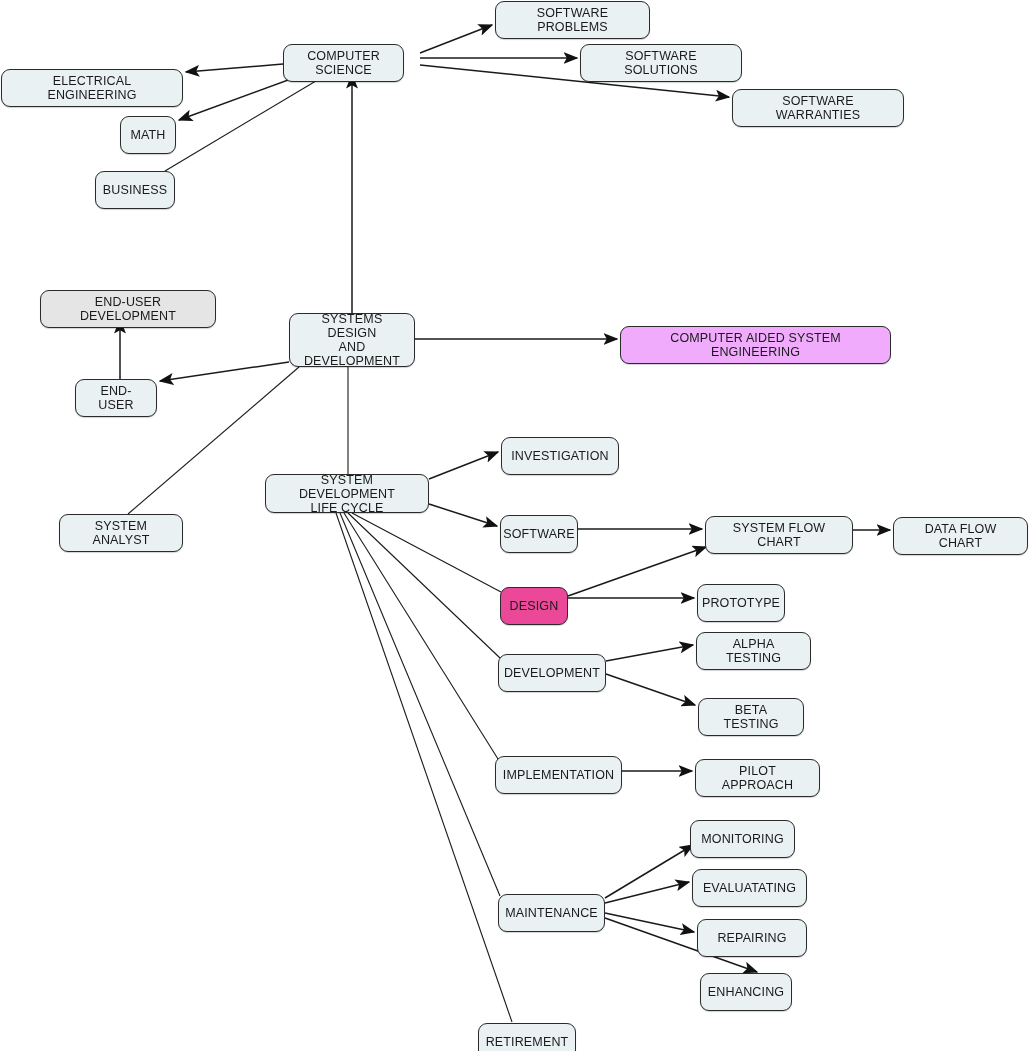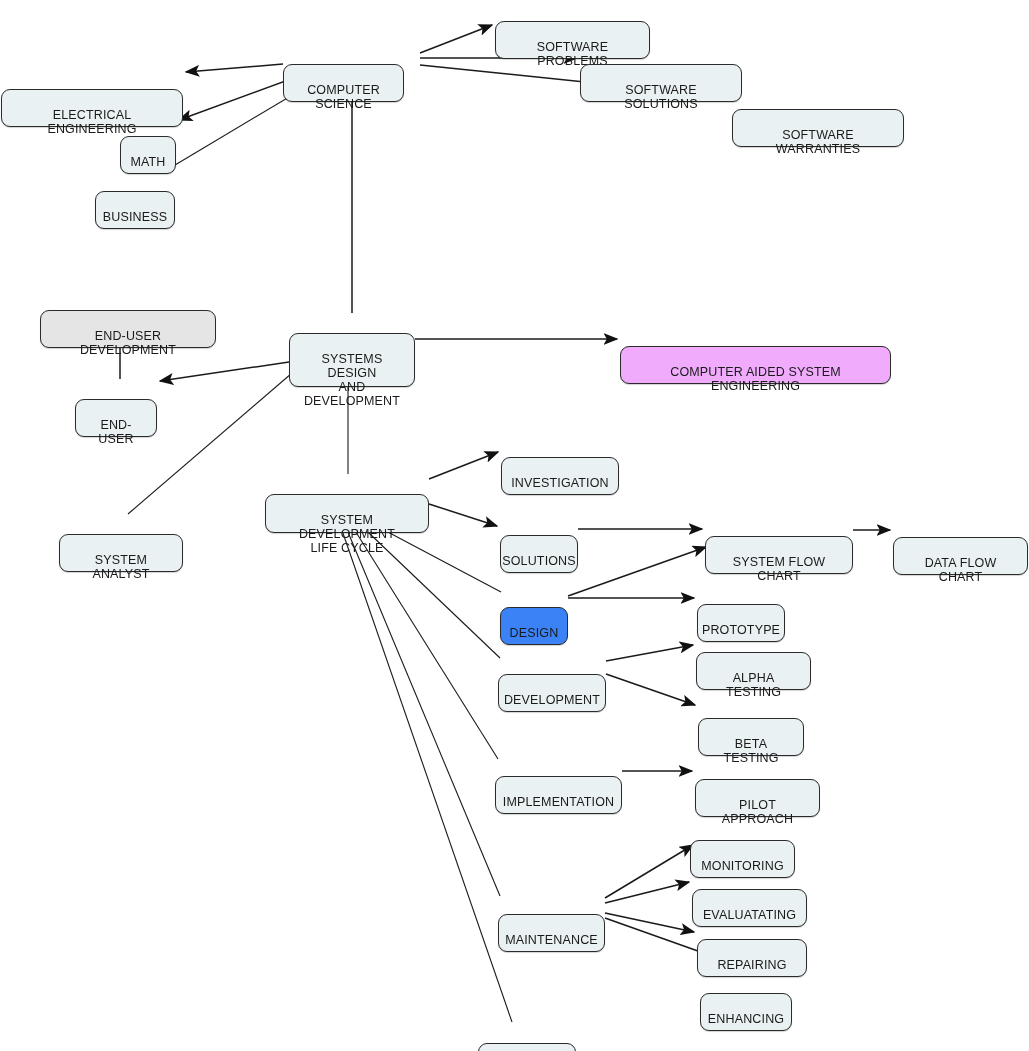--- a/index.html
+++ b/index.html
@@ -31,26 +31,26 @@
     box-sizing: border-box;
     background: #eaf1f3;
     border: 1px solid #2b2b2b;
     border-radius: 9px;
     color: #1a1a1a;
     font-family: "Liberation Sans", sans-serif;
     font-size: 12.5px;
     line-height: 14px;
     letter-spacing: 0.15px;
     display: flex;
+    align-items: center;
     justify-content: center;
     text-align: center;
     white-space: pre-line;
     padding: 18px 8px;
     box-shadow: 0 1px 1px rgba(0,0,0,0.18);
-    margin-top: 20px;
   }
 </style>
 </head>
 <body>
 
 <div id="canvas">
 
   <svg id="edges" viewBox="0 0 1029 1051" xmlns="http://www.w3.org/2000/svg">
     <defs>
       <marker id="arrowhead" markerWidth="10" markerHeight="8" refX="9" refY="4" orient="auto" markerUnits="strokeWidth">
@@ -102,24 +102,24 @@
       <div class="node" style="left: 40px; top: 290px; width: 176px; height: 27px; background: #e5e5e5; border-color: rgb(43, 43, 43);"><span>END-USER DEVELOPMENT</span></div>
       <div class="node" style="left: 289px; top: 313px; width: 126px; height: 54px; background: rgb(234, 241, 243); border-color: rgb(43, 43, 43);"><span>SYSTEMS DESIGN
 AND
 DEVELOPMENT</span></div>
       <div class="node" style="left: 620px; top: 326px; width: 271px; height: 26px; background: #f0abfc; border-color: rgb(43, 43, 43);"><span>COMPUTER AIDED SYSTEM ENGINEERING</span></div>
       <div class="node" style="left: 75px; top: 379px; width: 82px; height: 27px; background: rgb(234, 241, 243); border-color: rgb(43, 43, 43);"><span>END-USER</span></div>
       <div class="node" style="left: 501px; top: 437px; width: 118px; height: 27px; background: rgb(234, 241, 243); border-color: rgb(43, 43, 43);"><span>INVESTIGATION</span></div>
       <div class="node" style="left: 265px; top: 474px; width: 164px; height: 39px; background: rgb(234, 241, 243); border-color: rgb(43, 43, 43);"><span>SYSTEM DEVELOPMENT
 LIFE CYCLE</span></div>
       <div class="node" style="left: 59px; top: 514px; width: 124px; height: 27px; background: rgb(234, 241, 243); border-color: rgb(43, 43, 43);"><span>SYSTEM ANALYST</span></div>
-      <div class="node" style="left: 500px; top: 515px; width: 78px; height: 27px; background: rgb(234, 241, 243); border-color: rgb(43, 43, 43);"><span>SOLUTIONS</span></div>
+      <div class="node" style="left: 500px; top: 515px; width: 78px; height: 27px; background: rgb(234, 241, 243); border-color: rgb(43, 43, 43);"><span>SOFTWARE</span></div>
       <div class="node" style="left: 705px; top: 516px; width: 148px; height: 27px; background: rgb(234, 241, 243); border-color: rgb(43, 43, 43);"><span>SYSTEM FLOW CHART</span></div>
       <div class="node" style="left: 893px; top: 517px; width: 135px; height: 27px; background: rgb(234, 241, 243); border-color: rgb(43, 43, 43);"><span>DATA FLOW CHART</span></div>
-      <div class="node" style="left: 500px; top: 587px; width: 68px; height: 27px; background: #3b82f6; border-color: rgb(43, 43, 43);"><span>DESIGN</span></div>
+      <div class="node" style="left: 500px; top: 587px; width: 68px; height: 27px; background: #ec4899; border-color: rgb(43, 43, 43);"><span>DESIGN</span></div>
       <div class="node" style="left: 697px; top: 584px; width: 88px; height: 27px; background: rgb(234, 241, 243); border-color: rgb(43, 43, 43);"><span>PROTOTYPE</span></div>
       <div class="node" style="left: 696px; top: 632px; width: 115px; height: 27px; background: rgb(234, 241, 243); border-color: rgb(43, 43, 43);"><span>ALPHA TESTING</span></div>
       <div class="node" style="left: 498px; top: 654px; width: 108px; height: 27px; background: rgb(234, 241, 243); border-color: rgb(43, 43, 43);"><span>DEVELOPMENT</span></div>
       <div class="node" style="left: 698px; top: 698px; width: 106px; height: 27px; background: rgb(234, 241, 243); border-color: rgb(43, 43, 43);"><span>BETA TESTING</span></div>
       <div class="node" style="left: 495px; top: 756px; width: 127px; height: 27px; background: rgb(234, 241, 243); border-color: rgb(43, 43, 43);"><span>IMPLEMENTATION</span></div>
       <div class="node" style="left: 695px; top: 759px; width: 125px; height: 27px; background: rgb(234, 241, 243); border-color: rgb(43, 43, 43);"><span>PILOT APPROACH</span></div>
       <div class="node" style="left: 690px; top: 820px; width: 105px; height: 27px; background: rgb(234, 241, 243); border-color: rgb(43, 43, 43);"><span>MONITORING</span></div>
       <div class="node" style="left: 692px; top: 869px; width: 115px; height: 27px; background: rgb(234, 241, 243); border-color: rgb(43, 43, 43);"><span>EVALUATATING</span></div>
       <div class="node" style="left: 498px; top: 894px; width: 107px; height: 27px; background: rgb(234, 241, 243); border-color: rgb(43, 43, 43);"><span>MAINTENANCE</span></div>
       <div class="node" style="left: 697px; top: 919px; width: 110px; height: 27px; background: rgb(234, 241, 243); border-color: rgb(43, 43, 43);"><span>REPAIRING</span></div>

